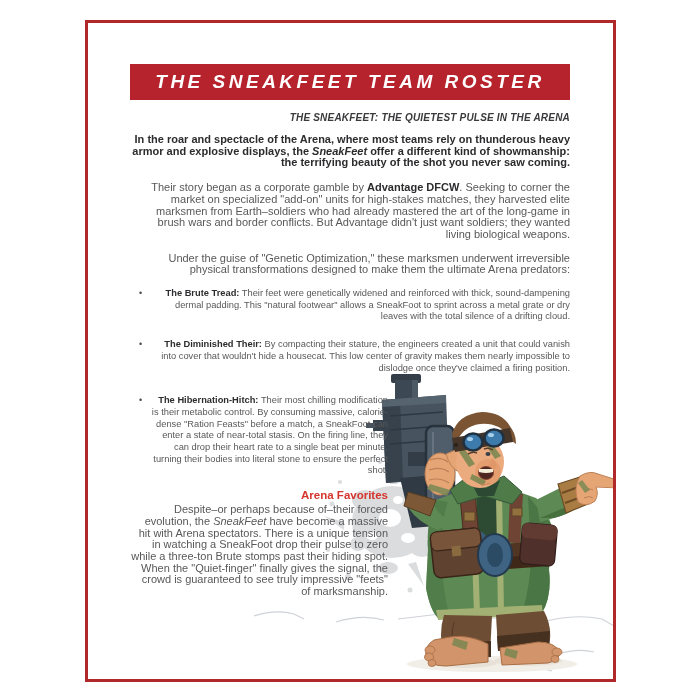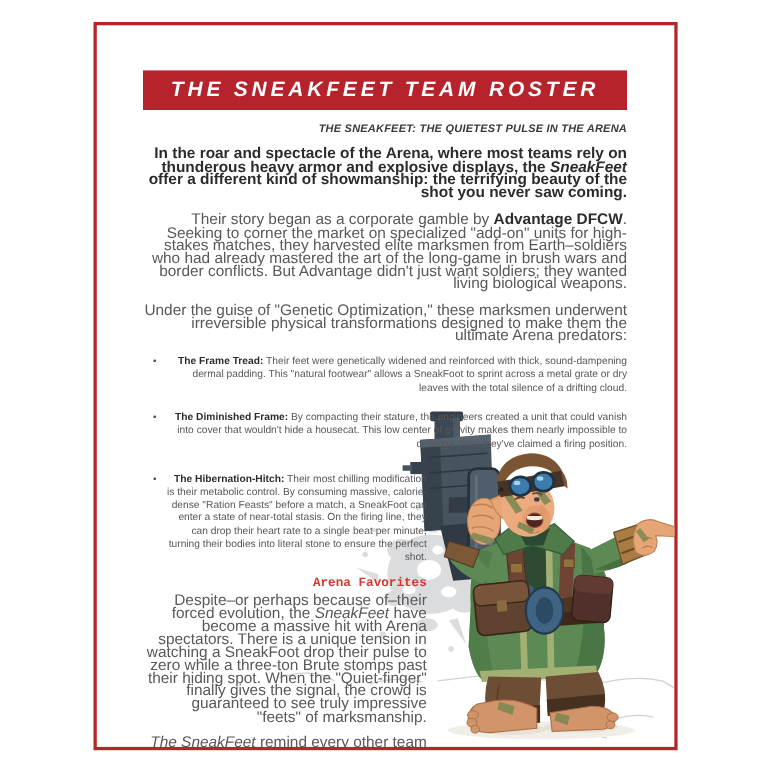--- a/index.html
+++ b/index.html
@@ -7,31 +7,31 @@
           font-family:"Liberation Sans",sans-serif;}
   .frame{position:absolute;left:85px;top:20px;width:531px;height:662px;box-sizing:border-box;
          border:3px solid #b0282a;background:#fff;overflow:hidden;}
   .banner{position:absolute;left:42px;top:41px;width:440px;height:36px;background:#b6232c;
           display:flex;align-items:center;justify-content:center;z-index:2;}
   .banner-title{color:#ffffff;font-weight:bold;font-style:italic;font-size:19px;
                 letter-spacing:3.5px;white-space:nowrap;}
   .content{position:absolute;left:42px;top:85px;width:440px;z-index:2;text-align:right;}
   .headline{font-size:10px;font-weight:bold;font-style:italic;color:#3a3a3c;
             letter-spacing:.2px;margin:4px 0 11px 0;}
-  .p{font-size:14px;line-height:11.7px;color:#58585a;margin:0 0 12px 0;}
+  .p{font-size:11px;line-height:11.7px;color:#58585a;margin:0 0 12px 0;}
   .p.intro{color:#2c2c2e;font-weight:bold;margin-bottom:13px;}
   .em-dark{font-weight:bold;color:#2c2c2e;}
   .em-gray{font-style:italic;}
   .bullet{position:relative;padding-left:20px;font-size:9.3px;line-height:11.7px;
           color:#58585a;margin:0 0 16px 0;}
   .bullet.b2{margin-bottom:21px;}
   .bullet.b3{margin-bottom:0;}
   .bullet .dot{position:absolute;left:9px;top:0;color:#4a4a4c;font-size:9px;}
   .term{font-weight:bold;color:#2c2c2e;}
-  .h2{font-size:11.5px;font-weight:bold;color:#d5352e;margin:12px 0 3px 11px;font-family:Liberation Mono, monospace;}
+  .h2{font-size:11.5px;font-weight:bold;color:#d5352e;margin:12px 0 3px 11px;}
   .closing{margin-top:12px;margin-bottom:0;}
   .strong-close{font-weight:bold;font-style:italic;color:#2c2c2e;}
   .illo-spacer{float:right;width:178px;height:285px;margin:-6px -4px 0 8px;}
   .illo{position:absolute;left:152px;top:349px;width:400px;height:312px;z-index:1;}
 </style>
 </head>
 <body>
 
 <div class="canvas">
   <div class="frame">
@@ -42,33 +42,32 @@
 
     <div class="content">
       <div class="headline">THE SNEAKFEET: THE QUIETEST PULSE IN THE ARENA</div>
 
       <p class="p intro"><span>In the roar and spectacle of the Arena, where most teams rely on thunderous heavy armor and explosive displays, the </span><span class="em-gray">SneakFeet</span><span> offer a different kind of showmanship: the terrifying beauty of the shot you never saw coming.</span></p>
 
       <p class="p"><span>Their story began as a corporate gamble by </span><span class="em-dark">Advantage DFCW</span><span>. Seeking to corner the market on specialized "add-on" units for high-stakes matches, they harvested elite marksmen from Earth–soldiers who had already mastered the art of the long-game in brush wars and border conflicts. But Advantage didn't just want soldiers; they wanted living biological weapons.</span></p>
 
       <p class="p">Under the guise of "Genetic Optimization," these marksmen underwent irreversible physical transformations designed to make them the ultimate Arena predators:</p>
 
-      <div class="bullet b1"><span class="dot">•</span><span class="term">The Frame Tread:</span> <span>Their feet were genetically widened and reinforced with thick, sound-dampening dermal padding. This "natural footwear" allows a SneakFoot to sprint across a metal grate or dry leaves with the total silence of a drifting cloud.</span></div>
-
-      <div class="bullet b2"><span class="dot">•</span><span class="term">The Diminished Frame:</span> <span>By compacting their stature, the engineers created a unit that could vanish into cover that wouldn't hide a housecat. This low center of gravity makes them nearly impossible to dislodge once they've claimed a firing position.</span></div>
+      <div class="bullet b1"><span class="dot">•</span><span class="term">The Brute Tread:</span> <span>Their feet were genetically widened and reinforced with thick, sound-dampening dermal padding. This "natural footwear" allows a SneakFoot to sprint across a metal grate or dry leaves with the total silence of a drifting cloud.</span></div>
+
+      <div class="bullet b2"><span class="dot">•</span><span class="term">The Diminished Their:</span> <span>By compacting their stature, the engineers created a unit that could vanish into cover that wouldn't hide a housecat. This low center of gravity makes them nearly impossible to dislodge once they've claimed a firing position.</span></div>
 
       <div class="illo-spacer"></div>
 
       <div class="bullet b3"><span class="dot">•</span><span class="term">The Hibernation-Hitch:</span> <span>Their most chilling modification is their metabolic control. By consuming massive, calorie-dense "Ration Feasts" before a match, a SneakFoot can enter a state of near-total stasis. On the firing line, they can drop their heart rate to a single beat per minute, turning their bodies into literal stone to ensure the perfect shot.</span></div>
 
       <div class="h2">Arena Favorites</div>
 
       <p class="p"><span>Despite–or perhaps because of–their forced evolution, the </span><span class="em-gray">SneakFeet</span><span> have become a massive hit with Arena spectators. There is a unique tension in watching a SneakFoot drop their pulse to zero while a three-ton Brute stomps past their hiding spot. When the "Quiet-finger" finally gives the signal, the crowd is guaranteed to see truly impressive "feets" of marksmanship.</span></p>
 
-      <p class="p closing"><span class="em-gray">The SneakFeet</span><span> remind every other team in the circuit of one simple rule: </span><span class="strong-close">The most dangerous shot in the Arena is the one you didn't see coming.</span></p>
     </div>
 
     <svg class="illo" viewBox="0 0 400 312" aria-hidden="true">
 
       <g>
         <g fill="#dbdcde">
           <ellipse cx="152" cy="150" rx="40" ry="36"></ellipse>
           <ellipse cx="125" cy="128" rx="13" ry="10"></ellipse>
           <ellipse cx="182" cy="176" rx="12" ry="9"></ellipse>
           <ellipse cx="118" cy="172" rx="8" ry="7"></ellipse>

